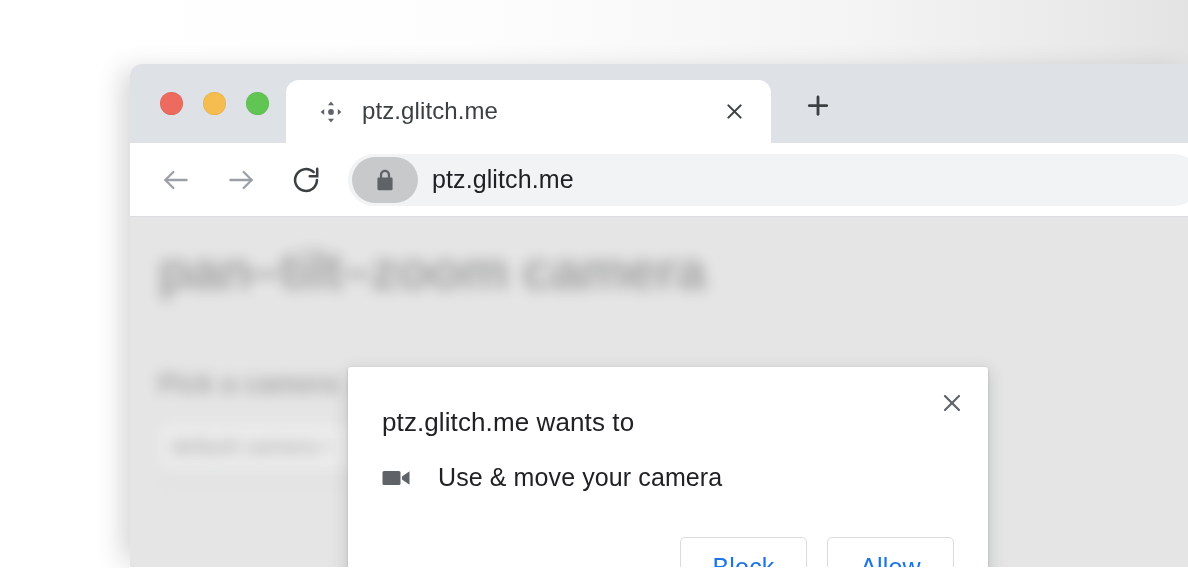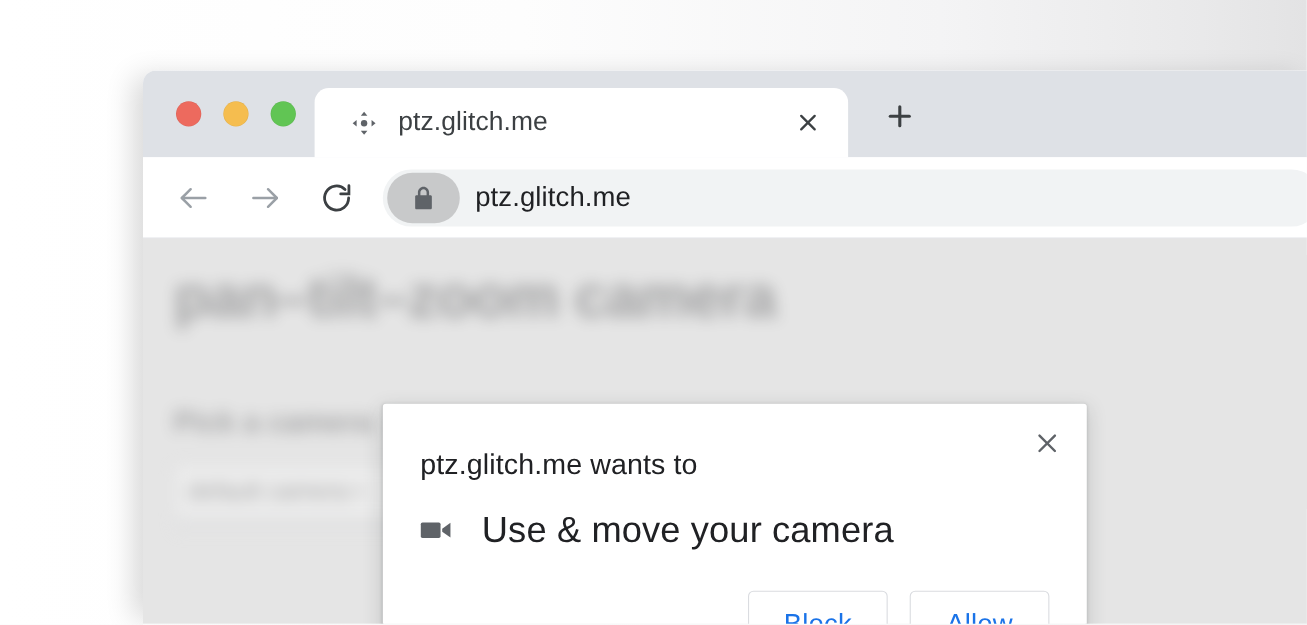--- a/index.html
+++ b/index.html
@@ -294,21 +294,21 @@
   #camera-icon {
     width: 34px;
     height: 28px;
     display: flex;
     align-items: center;
     justify-content: flex-start;
   }
 
   #dialog-permission-text {
     margin-left: 22px;
-    font-size: 33px;
+    font-size: 25px;
     color: #202124;
     letter-spacing: 0.1px;
     white-space: nowrap;
   }
 
   #dialog-actions {
     position: absolute;
     right: 34px;
     bottom: 30px;
     display: flex;

